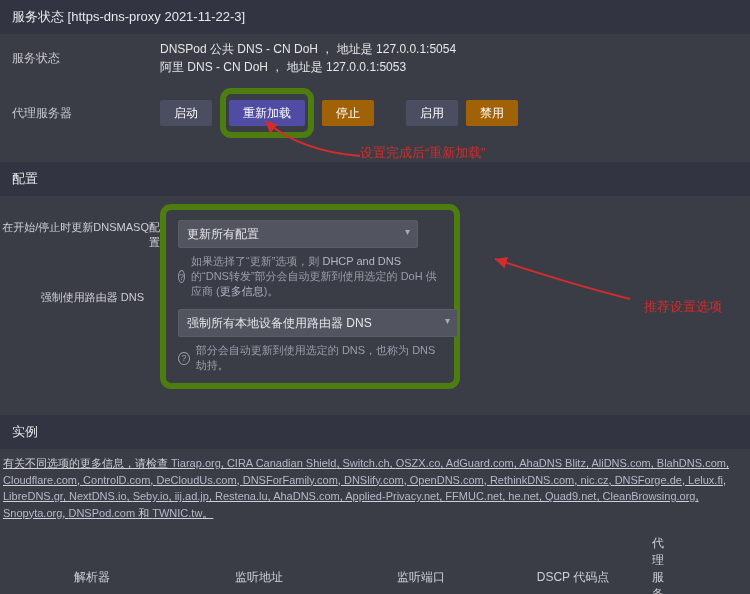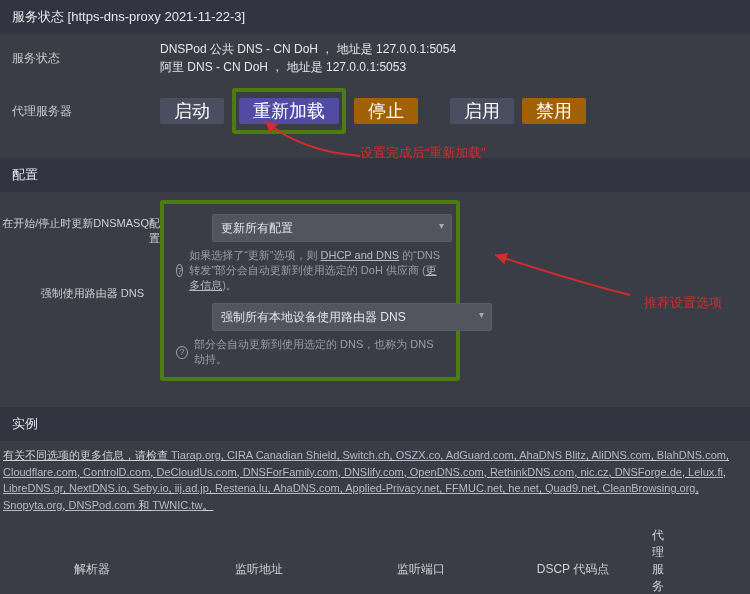--- a/index.html
+++ b/index.html
@@ -27,54 +27,54 @@
   .value { flex: 1; color: #e6e6e8; font-size: 12px; line-height: 1.5; }
   .btn {
     display: inline-flex;
     align-items: center;
     justify-content: center;
     height: 26px;
     padding: 0 14px;
     color: #fff;
     border: none;
     border-radius: 2px;
-    font-size: 18px;
+    font-size: 12px;
     cursor: pointer;
     margin-right: 8px;
   }
   .btn-dark { background: #4b4e60; }
   .btn-purple { background: #504ca3; }
   .btn-orange { background: #a16207; }
-  .highlight-box { border: 4px solid #4d7c0f; border-radius: 3px; padding: 6px 3px; }
+  .highlight-box { border: 6px solid #4d7c0f; border-radius: 11px; padding: 6px 3px; }
   .section-gap { height: 18px; }
   select, input[type=text] {
     background: #52545f;
     border: 1px solid #5a5c66;
     color: #e6e6e8;
     height: 28px;
     padding: 0 8px;
     font-size: 12px;
     border-radius: 2px;
     width: 100%;
   }
-  .select-wrap { position: relative; display: inline-block; margin-left: 36px; }
+  .select-wrap { position: relative; display: inline-block; }
   .select-wrap select { appearance: none; padding-right: 22px; }
   .select-wrap::after {
     content: "▾"; position: absolute; right: 8px; top: 6px; color: #aaa; pointer-events: none; font-size: 10px;
   }
   .help-row {
     display: flex; align-items: center; gap: 6px;
     color: #9b9dac; font-size: 11px; margin-top: 6px;
   }
   .help-icon {
     width: 13px; height: 13px; border: 1px solid #9b9dac; border-radius: 50%;
     display: inline-flex; align-items: center; justify-content: center;
     font-size: 9px; color: #9b9dac;
   }
-  .link { color: #b7b7c9; text-decoration: underline; cursor: pointer; }
+  .link { color: #b7b7c9; cursor: pointer; }
   .instances-info {
     padding: 6px 3px; font-size: 11px; color: #d0d0d6; text-decoration: underline;
     line-height: 1.5;
   }
   .table-head, .table-row {
     display: grid;
     grid-template-columns: 160px 150px 150px 130px 1fr 60px;
     gap: 12px;
     padding: 8px 12px;
     align-items: center;

